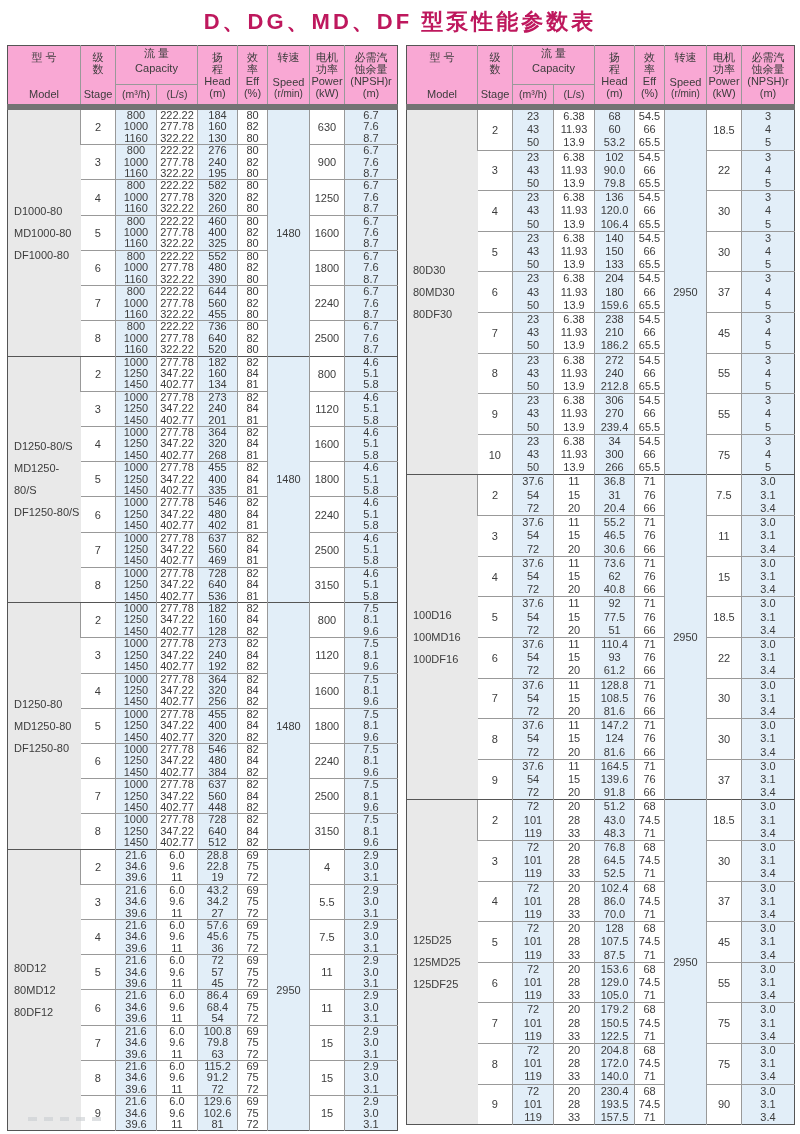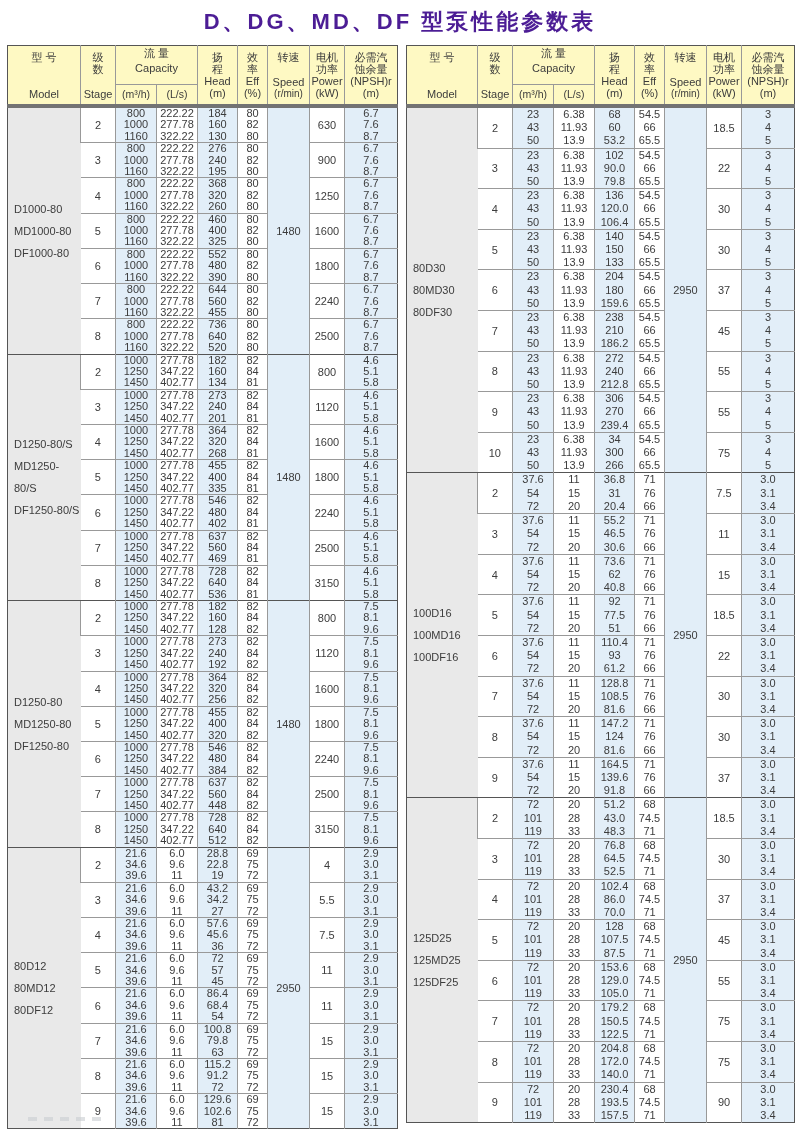--- a/index.html
+++ b/index.html
@@ -9,21 +9,21 @@
     background:#ffffff;
     font-family:"Liberation Sans","DejaVu Sans",sans-serif;
     color:#3c3c3c;
     position:relative;
     overflow:hidden;
   }
   .title {
     text-align:center;
     font-size:22px;
     font-weight:bold;
-    color:#4c1d95;
+    color:#be185d;
     padding-top:7px;
     letter-spacing:3px;
   }
   .tables {
     display:flex;
     gap:8px;
     padding:0 7px;
     margin-top:8px;
     align-items:flex-start;
   }
@@ -32,21 +32,21 @@
     table-layout:fixed;
     border:1px solid #555;
     font-size:11px;
   }
   table.tbl-left  { width:390px; }
   table.tbl-right { width:388px; }
   th, td { padding:0; text-align:center; vertical-align:middle; }
   th { font-weight:normal; }
   
   th + th, td + td { border-left:1px solid #999; }
-  thead th { background:#fef9c3; border-bottom:4px solid #737373; height:53px; }
+  thead th { background:#f9a8d4; border-bottom:6px solid #737373; height:53px; }
   
   .hstack { display:flex; flex-direction:column; justify-content:space-between; height:51px; padding:1px 0; }
   .hline { line-height:12px; }
   .cap-top { padding-top:0; }
   .cap-top .hline { line-height:15px; }
   .cap-units { display:flex; border-top:1px solid #999; margin-top:8px; }
   .cap-units span { flex:1; line-height:19px; font-size:10.5px; }
   .cap-units span:first-child { border-right:1px solid #999; }
   .small { font-size:10px; }
   
@@ -232,21 +232,21 @@
             <div class="ln">800</div>
             <div class="ln">1000</div>
             <div class="ln">1160</div>
           </td>
           <td>
             <div class="ln">222.22</div>
             <div class="ln">277.78</div>
             <div class="ln">322.22</div>
           </td>
           <td class="blue">
-            <div class="ln">368</div>
+            <div class="ln">582</div>
             <div class="ln">320</div>
             <div class="ln">260</div>
           </td>
           <td>
             <div class="ln">80</div>
             <div class="ln">82</div>
             <div class="ln">80</div>
           </td>
           <td>1250</td>
           <td class="blue">

